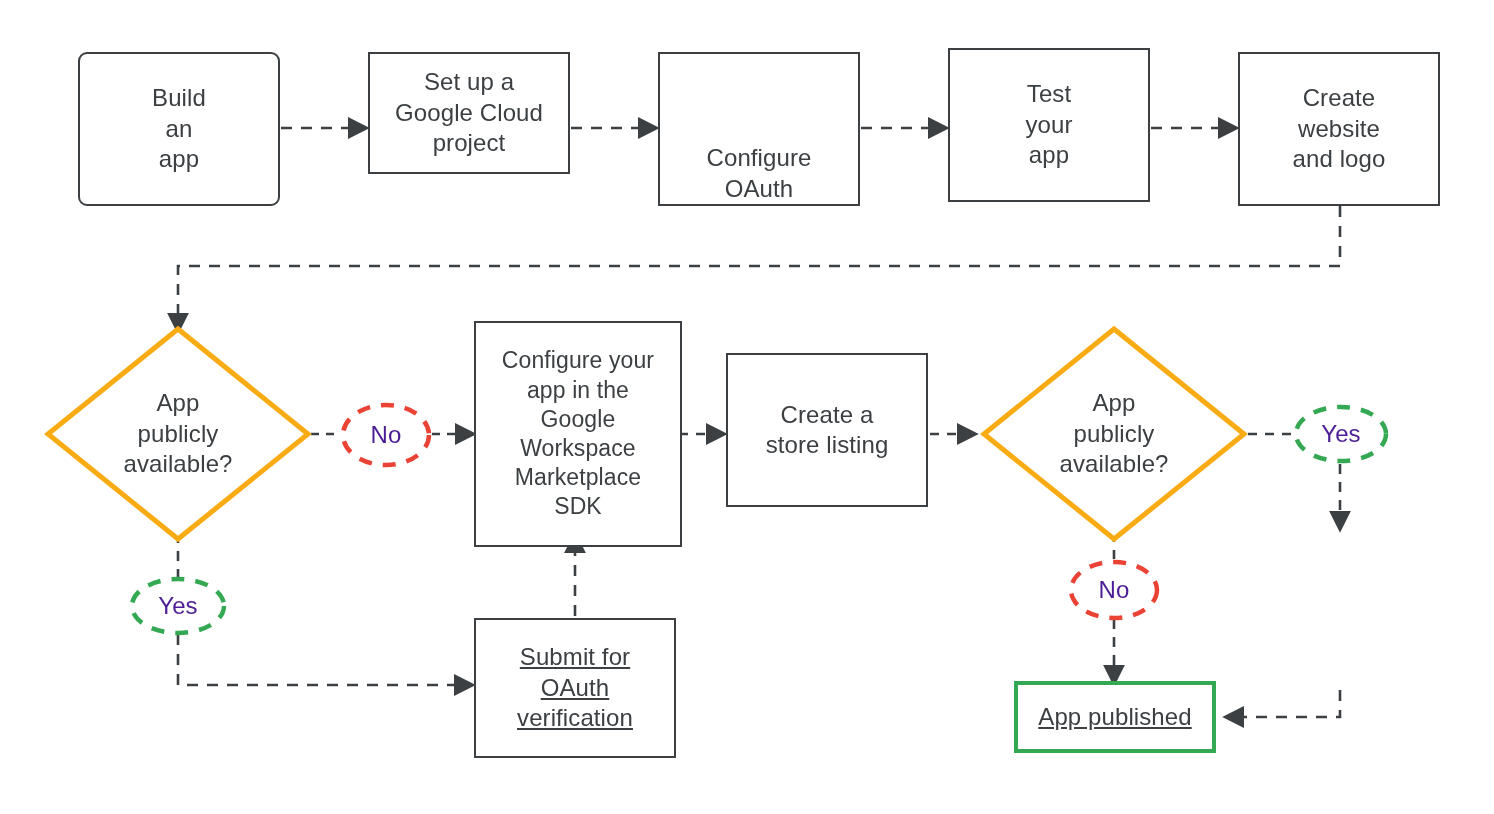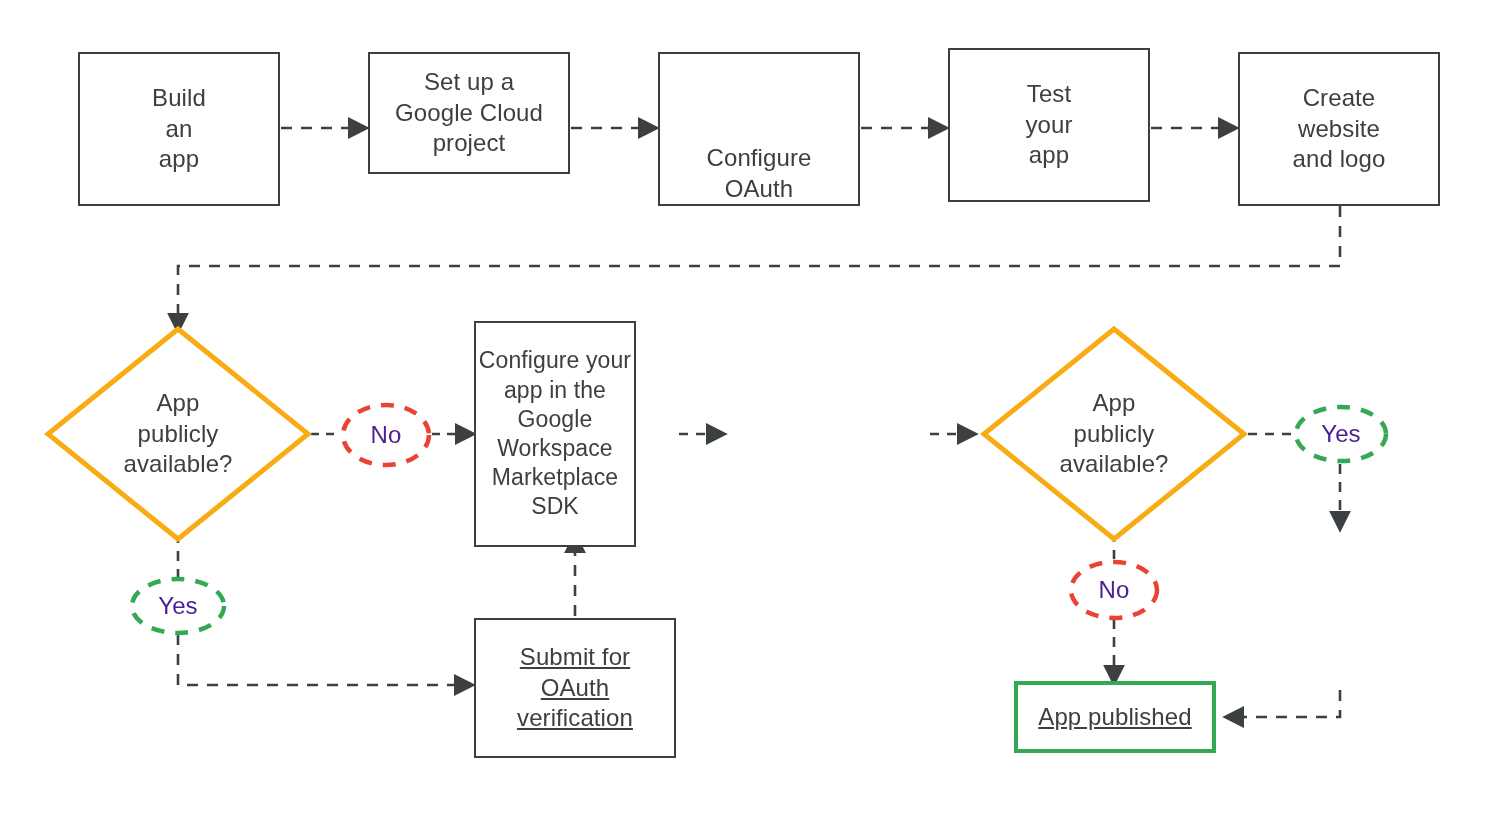--- a/index.html
+++ b/index.html
@@ -126,21 +126,21 @@
       <path d="M1340,464 L1340,512" marker-end="url(#ah)" stroke-dasharray="10,8"></path>
 
       <path d="M1114,533 L1114,560" stroke-dasharray="9,8"></path>
 
       <path d="M1114,619 L1114,666" marker-end="url(#ah)" stroke-dasharray="10,8"></path>
 
       <path d="M1340,690 L1340,717 L1243,717" marker-end="url(#ah)" stroke-dasharray="11,9"></path>
     </g>
   </svg>
 
-  <div class="node proc" style="left:78px; top:52px; width:202px; height:154px;">
+  <div class="node proc" style="left:78px; top:52px; width:202px; height:154px;border-radius:9px;">
     <span>Build
 an
 app</span>
   </div>
 
   <div class="node proc" style="left:368px; top:52px; width:202px; height:122px;">
     <span>Set up a
 Google Cloud
 project</span>
   </div>
@@ -178,29 +178,33 @@
     <span class="pill-label">No</span>
   </div>
 
   <div class="pill" style="left:128px; top:576px; width:100px; height:60px;">
     <svg width="100" height="60" viewBox="0 0 100 60">
       <ellipse cx="50" cy="30" rx="46" ry="27" fill="#ffffff" stroke="#34a853" stroke-width="4.5" stroke-dasharray="13,11"></ellipse>
     </svg>
     <span class="pill-label">Yes</span>
   </div>
 
-  <div class="node proc" style="left:474px; top:321px; width:162px; height:226px; font-size:23px;">
+  <div class="node proc" style="left:474px; top:321px; width:208px; height:226px; font-size:23px;">
     <span>Configure your
 app in the
 Google
 Workspace
 Marketplace
 SDK</span>
   </div>
 
+  <div class="node proc" style="left:726px; top:353px; width:202px; height:154px;">
+    <span>Create a
+store listing</span>
+  </div>
 
   <div class="node proc" style="left:474px; top:618px; width:202px; height:140px;text-decoration:underline;">
     <span>Submit for
 OAuth
 verification</span>
   </div>
 
   <div class="diamond-wrap" style="left:980px; top:325px; width:268px; height:218px;">
     <svg width="268" height="218" viewBox="0 0 268 218">
       <polygon points="134,4 264,109 134,214 4,109" fill="#ffffff" stroke="#f9ab14" stroke-width="5"></polygon>

